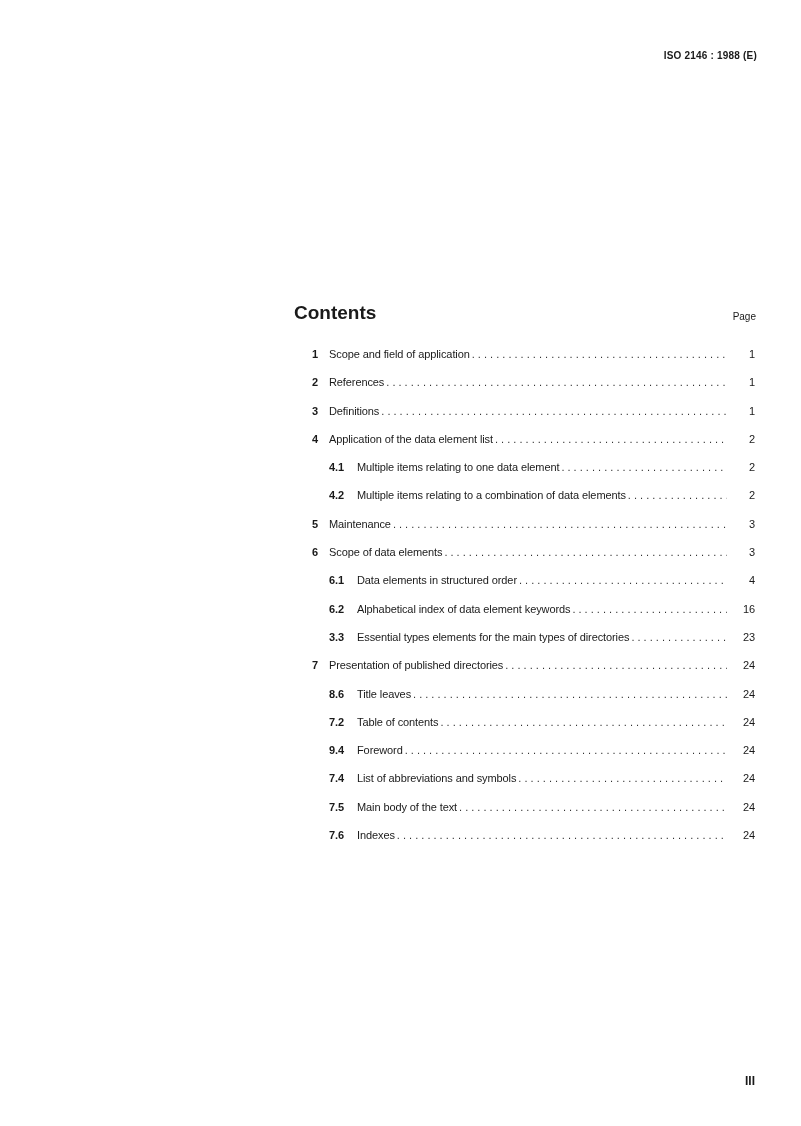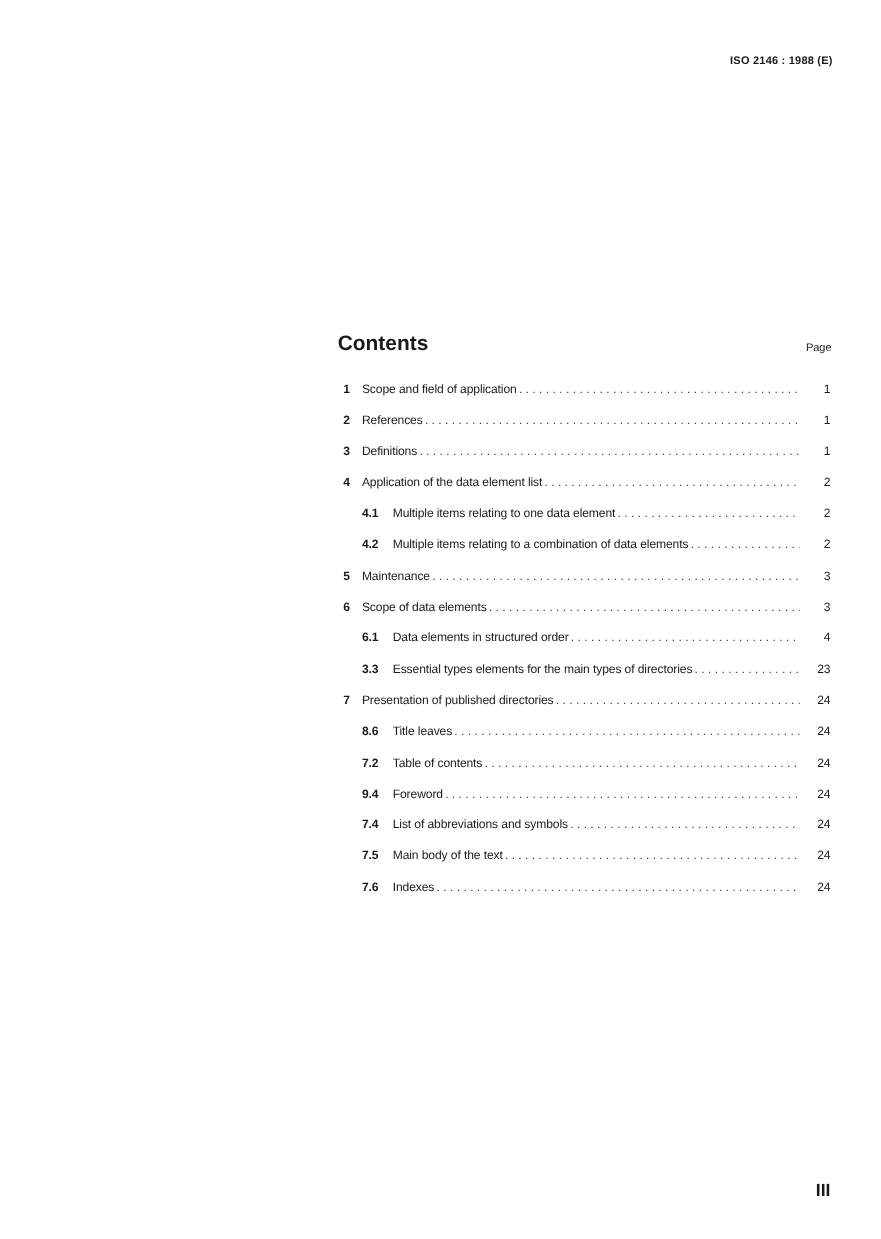--- a/index.html
+++ b/index.html
@@ -5,21 +5,21 @@
   html, body { margin: 0; padding: 0; background: #ffffff; }
   body {
     width: 801px; height: 1126px; position: relative; overflow: hidden;
     font-family: "Liberation Sans", sans-serif; color: #1a1a1a;
   }
   .header {
     position: absolute; top: 50px; right: 44px;
     font-size: 10px; font-weight: bold; letter-spacing: 0.2px;
   }
   .title {
-    position: absolute; left: 307px; top: 302px;
+    position: absolute; left: 294px; top: 302px;
     font-size: 19px; font-weight: bold;
   }
   .page-label {
     position: absolute; right: 45px; top: 311px;
     font-size: 10px;
   }
   .toc {
     position: absolute; left: 312px; top: 348px; width: 443px;
   }
   .row {
@@ -35,21 +35,21 @@
     flex: 1 1 auto; overflow: hidden; white-space: nowrap;
     margin: 0 6px 0 2px; letter-spacing: 2.2px; color: #333;
   }
   .dots::before {
     content: ". . . . . . . . . . . . . . . . . . . . . . . . . . . . . . . . . . . . . . . . . . . . . . . . . . . . . . . . . . . . . . . . . . . . . . . . . . . . . . . . . . . . . . . . . . . . . . . . . . . . . . .";
     letter-spacing: 0;
   }
   .pg { flex: 0 0 22px; text-align: right; }
   .footer {
     position: absolute; right: 46px; top: 1074px;
-    font-size: 16px; font-weight: bold;
+    font-size: 12px; font-weight: bold;
   }
 </style>
 </head>
 <body>
 
 <div class="header">ISO 2146 : 1988 (E)</div>
 
 <div class="title">Contents</div>
 <div class="page-label">Page</div>
 
@@ -102,20 +102,26 @@
       <span class="dots"></span>
       <span class="pg">3</span>
     </div>
   <div class="row sub">
       <span class="num">6.1</span>
       <span class="label">Data elements in structured order</span>
       <span class="dots"></span>
       <span class="pg">4</span>
     </div>
   <div class="row sub">
+      <span class="num">6.2</span>
+      <span class="label">Alphabetical index of data element keywords</span>
+      <span class="dots"></span>
+      <span class="pg">16</span>
+    </div>
+  <div class="row sub">
       <span class="num">3.3</span>
       <span class="label">Essential types elements for the main types of directories</span>
       <span class="dots"></span>
       <span class="pg">23</span>
     </div>
   <div class="row">
       <span class="num">7</span>
       <span class="label">Presentation of published directories</span>
       <span class="dots"></span>
       <span class="pg">24</span>

